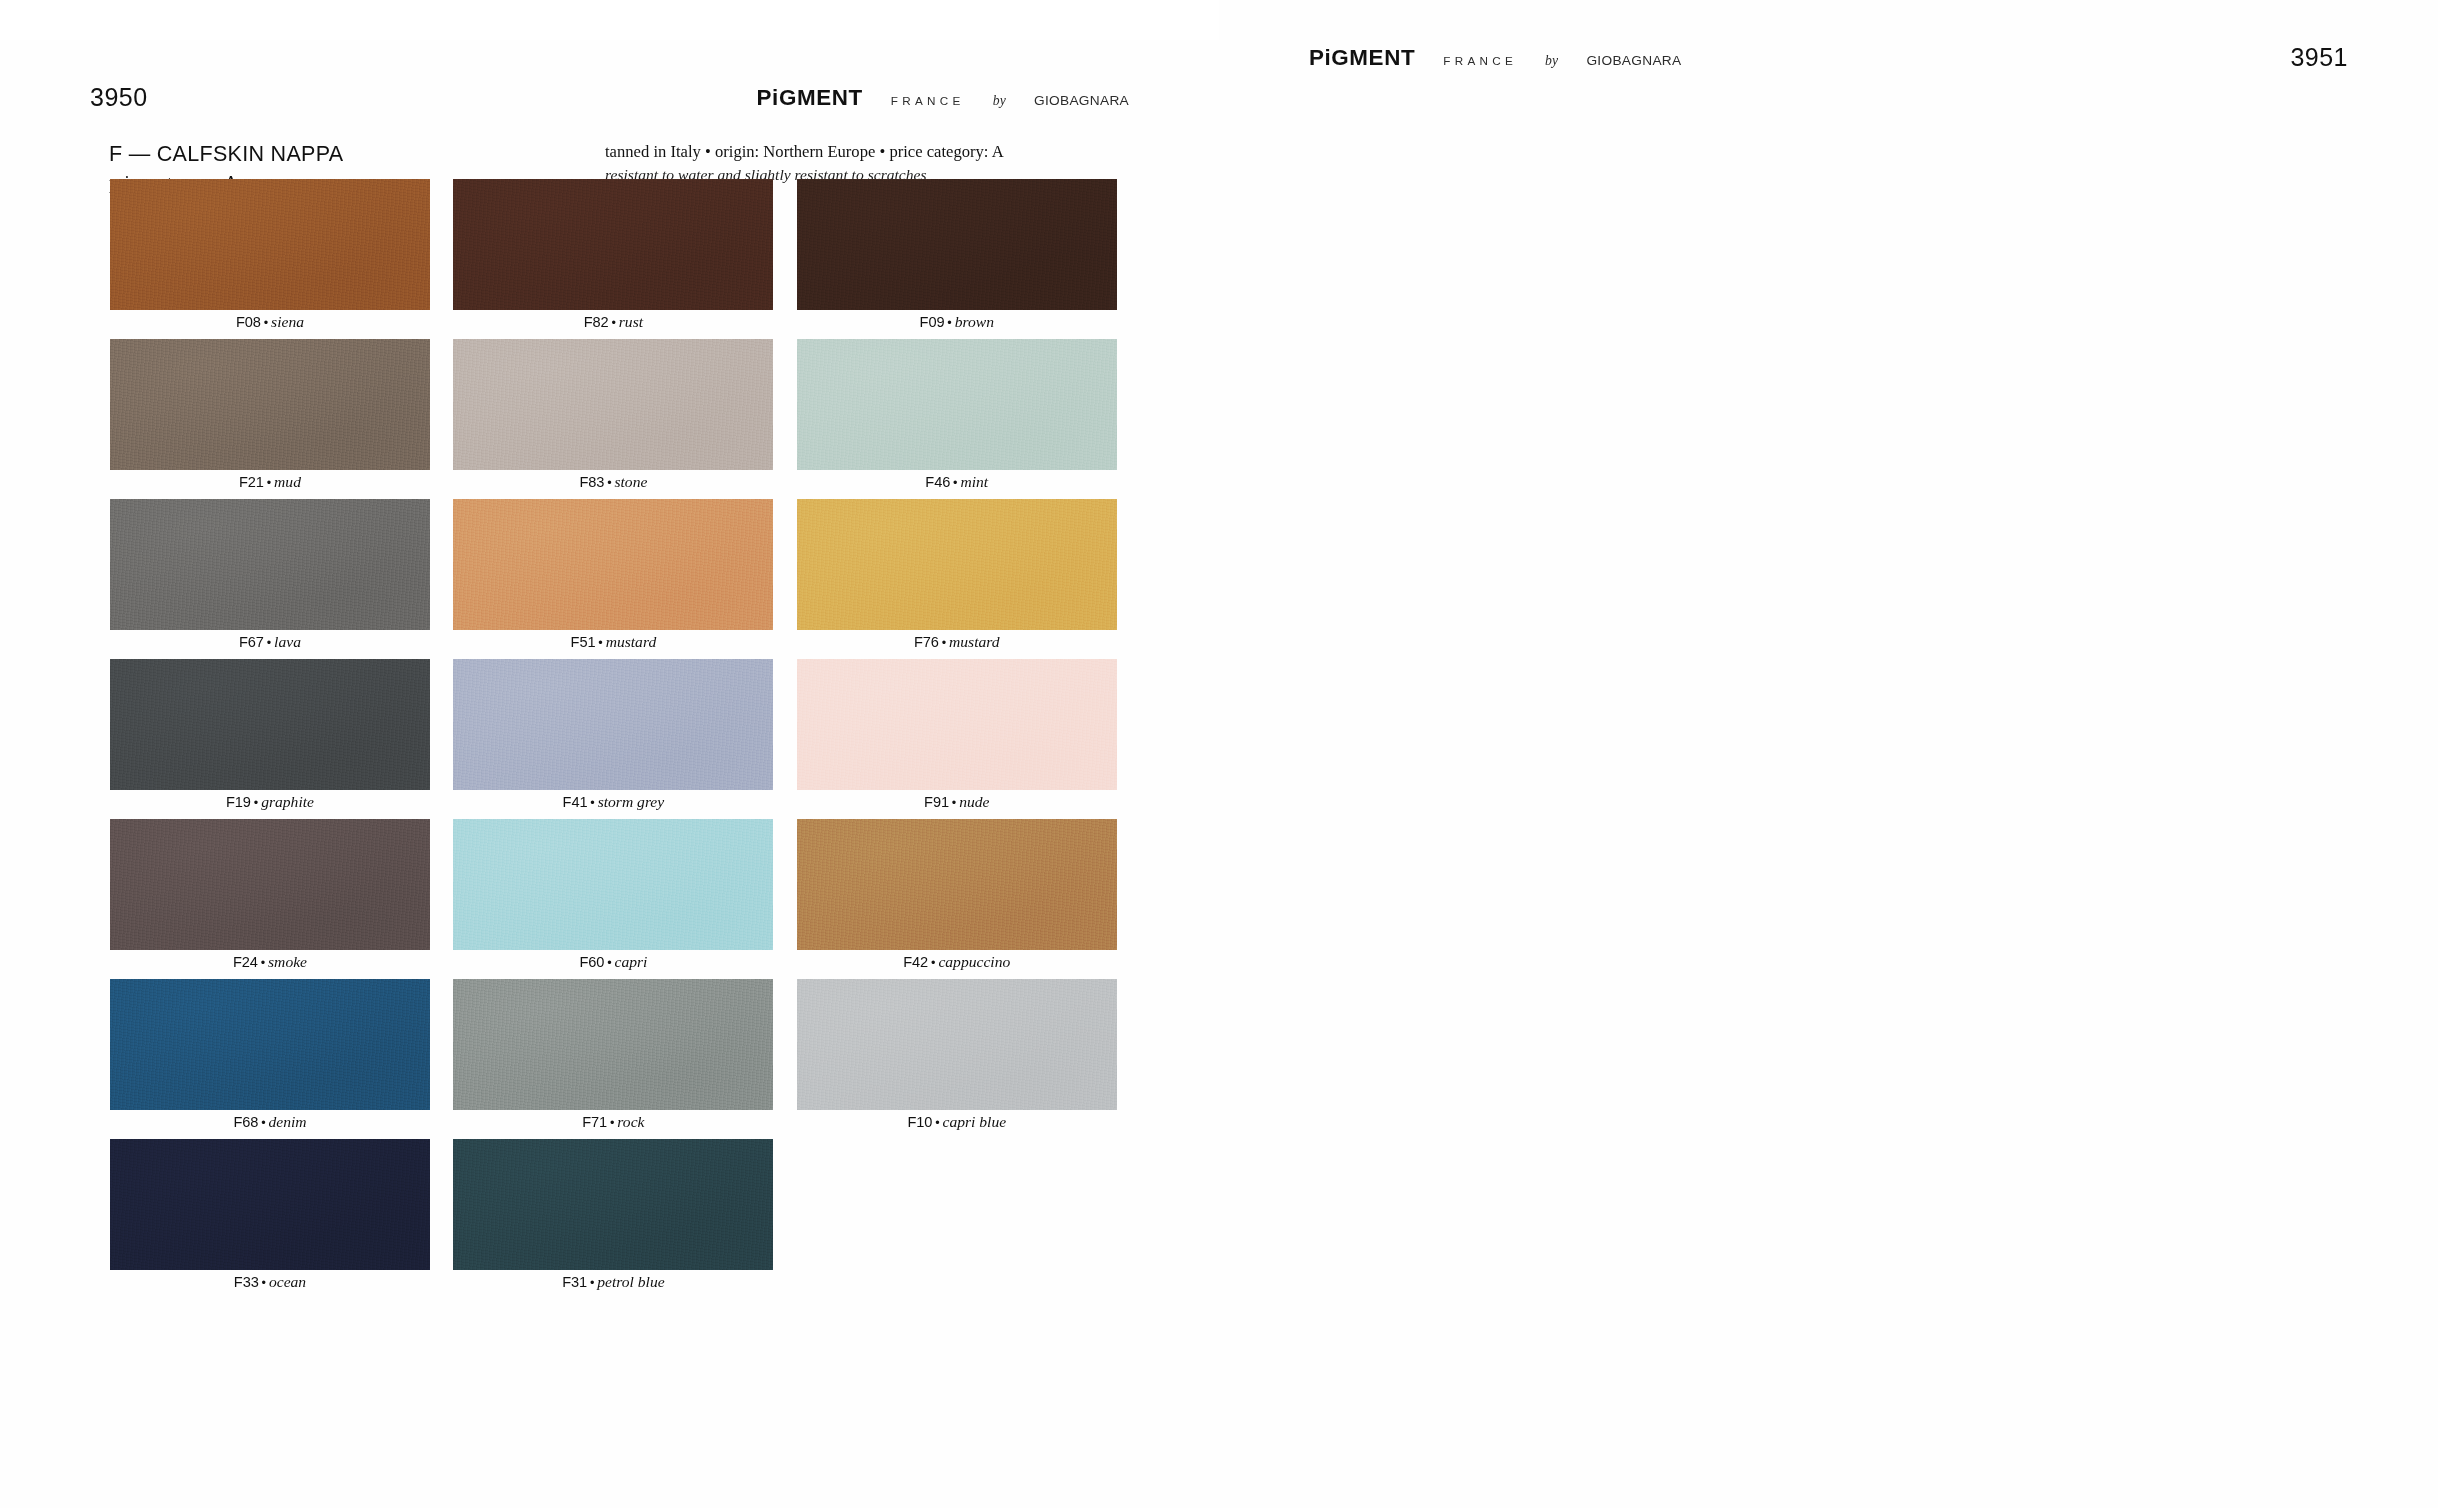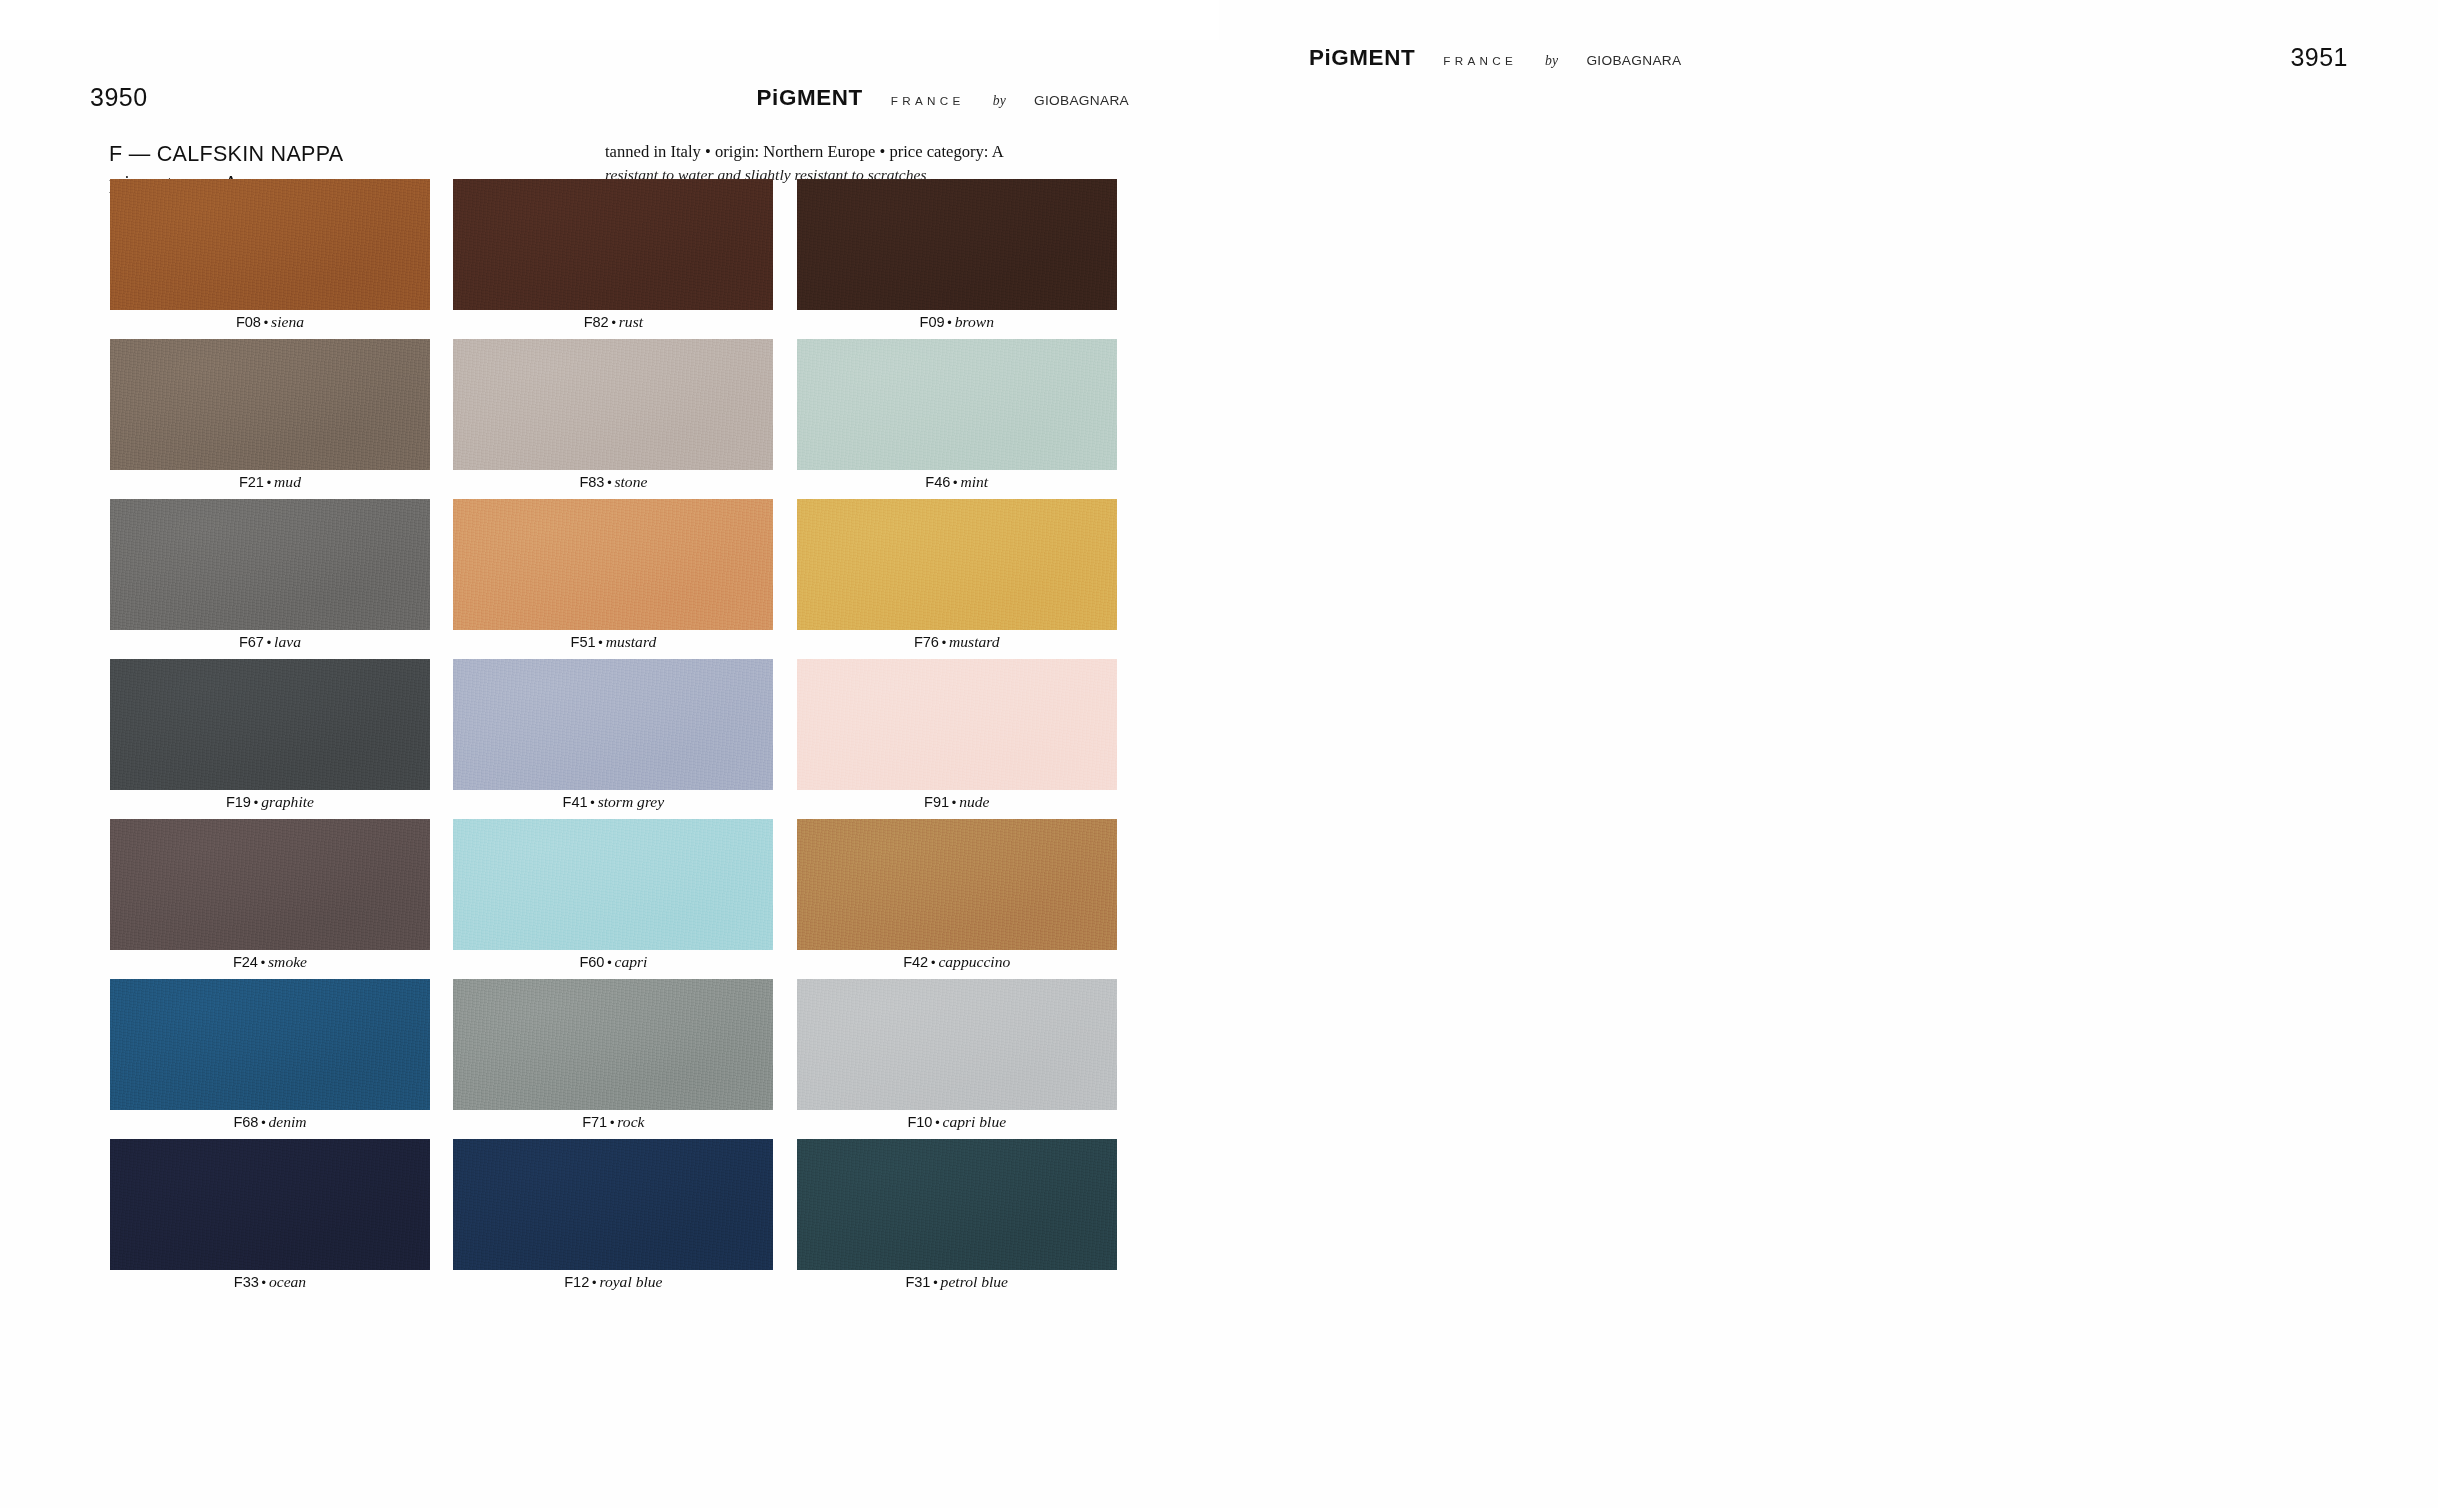--- a/index.html
+++ b/index.html
@@ -311,24 +311,20 @@
         </div>
         <div class="cell">
           <div class="swatch" style="background: rgb(190, 193, 195);"></div>
           <div class="caption"><span class="cap-code">F10</span><span class="cap-sep">•</span><span class="cap-name">capri blue</span></div>
         </div>
         <div class="cell">
           <div class="swatch" style="background: rgb(28, 33, 56);"></div>
           <div class="caption"><span class="cap-code">F33</span><span class="cap-sep">•</span><span class="cap-name">ocean</span></div>
         </div>
         <div class="cell">
-          <div class="swatch" style="background: rgb(27, 49, 80);"></div>
-          <div class="caption"><span class="cap-code">F12</span><span class="cap-sep">•</span><span class="cap-name">royal blue</span></div>
-        </div>
-        <div class="cell">
           <div class="swatch" style="background: rgb(41, 67, 74);"></div>
           <div class="caption"><span class="cap-code">F31</span><span class="cap-sep">•</span><span class="cap-name">petrol blue</span></div>
         </div>
       </div>
   </div>
 
   <div class="page page-right">
 
     <div class="page-header">
       <div class="folio">3951</div>

